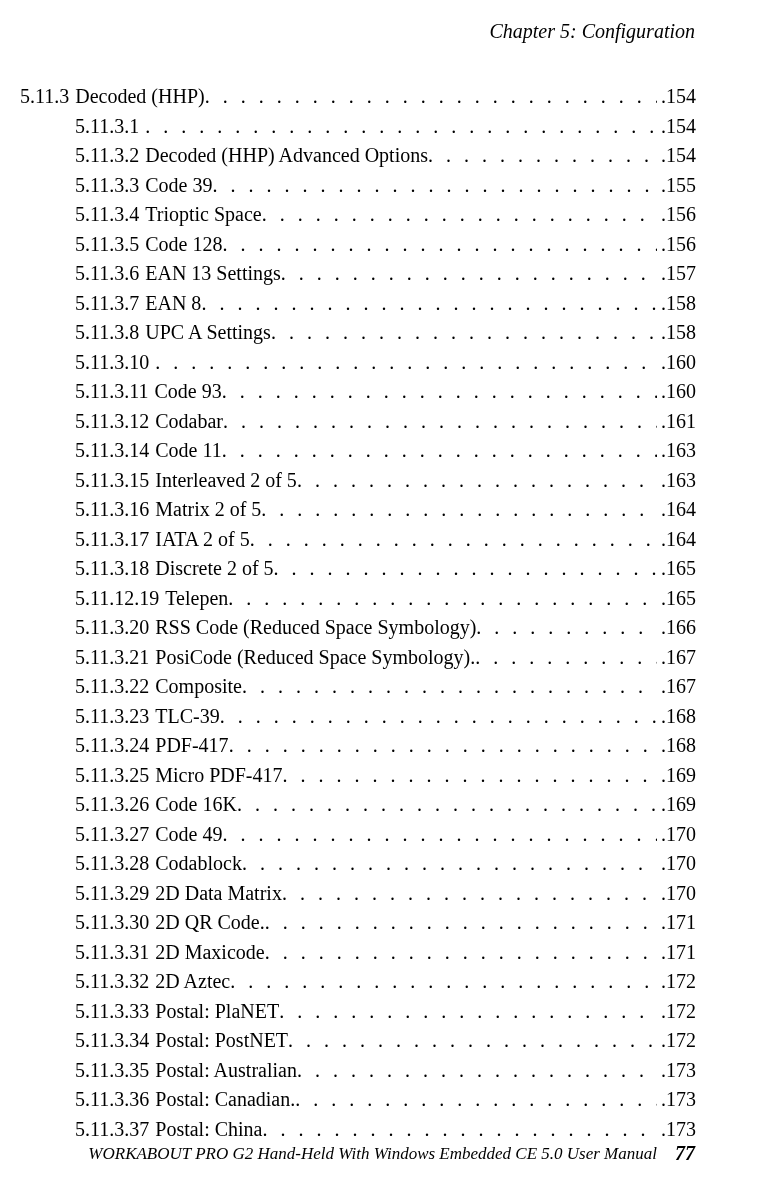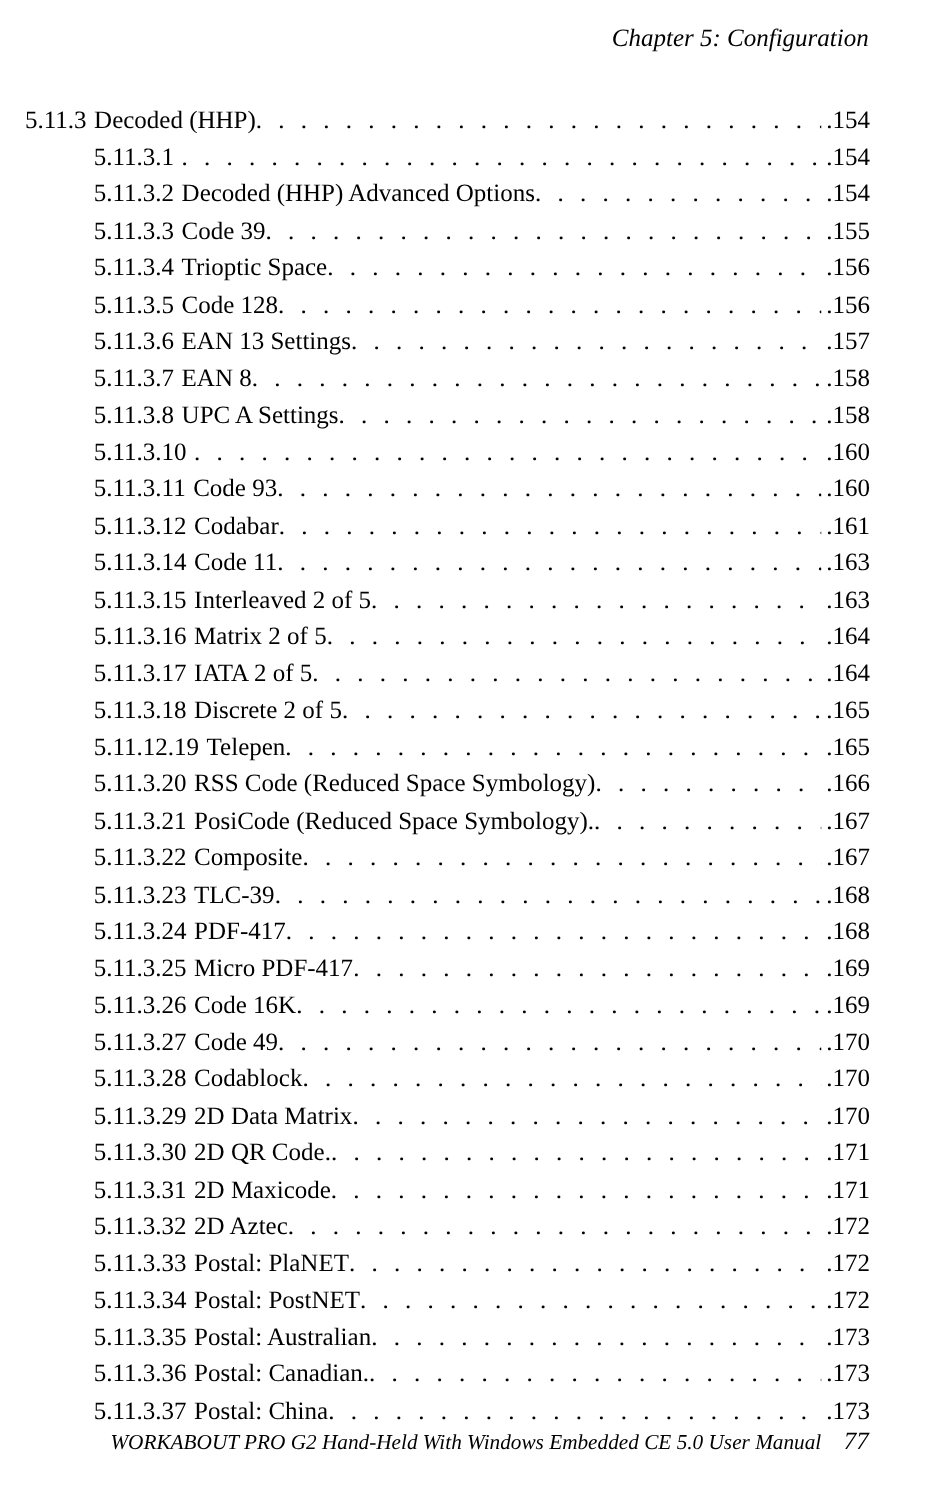--- a/index.html
+++ b/index.html
@@ -65,21 +65,21 @@
     left: 20px;
     right: 40px;
     display: flex;
     justify-content: flex-end;
     align-items: center;
     font-style: italic;
     font-size: 17px;
   }
   .footer .page-number {
     font-style: italic;
-    font-weight: normal;
+    font-weight: bold;
     font-size: 20px;
     margin-left: 18px;
     padding-right: 25px;
   }
 </style>
 </head>
 <body>
 
 <div class="page">
 

